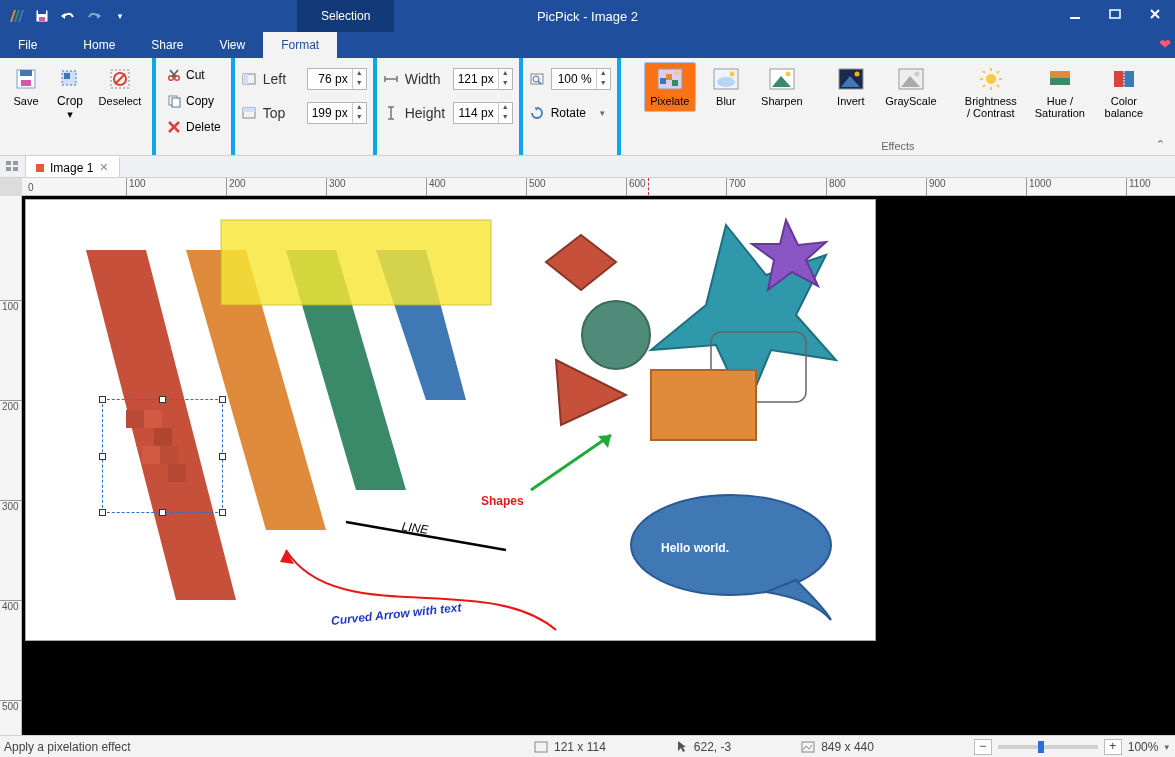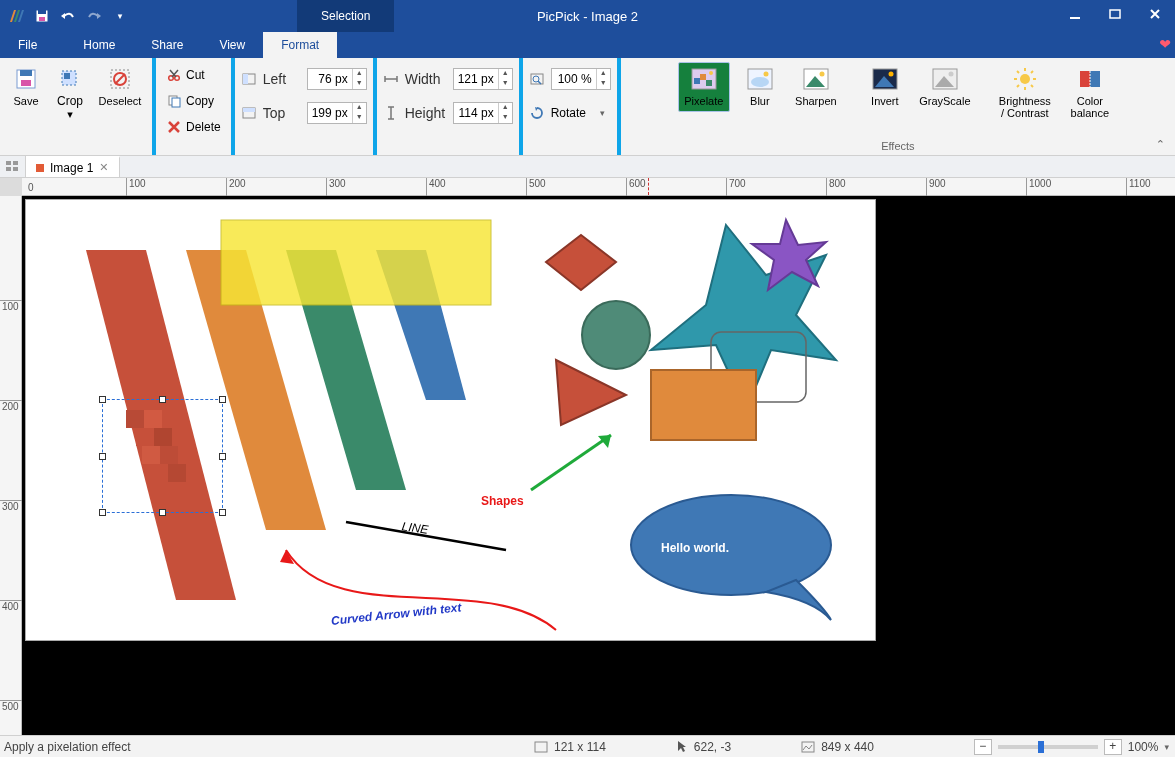--- a/index.html
+++ b/index.html
@@ -22,21 +22,21 @@
 .menubar .tab { padding: 0 18px; display: flex; align-items: center; cursor: pointer; }
 .menubar .tab.active { background: #f3f3f3; color: #1e4e9c; }
 
 
 .ribbon { height: 98px; background: #f3f3f3; border-bottom: 1px solid #d0d0d0; display: flex; position: relative; }
 .rgroup { display: flex; flex-direction: column; align-items: center; padding: 4px 6px 2px 6px; border-right: 4px solid #0ea5e9; }
 .rgroup.noborder { border-right: none; }
 .rgroup .top { flex: 1; display: flex; align-items: flex-start; gap: 2px; }
 .rgroup .caption { font-size: 11px; color: #666; height: 14px; display: flex; align-items: center; justify-content: center; width: 100%; }
 .big-btn { width: 52px; display: flex; flex-direction: column; align-items: center; justify-content: flex-start; gap: 4px; padding: 4px 2px; cursor: pointer; border: 1px solid transparent; border-radius: 2px; text-align: center; }
-.big-btn.active { background: #15803d; border-color: #a9c2e8; }
+.big-btn.active { background: #f97316; border-color: #a9c2e8; }
 .big-btn .lbl { font-size: 11px; line-height: 1.1; }
 .small-row { display: flex; align-items: center; gap: 4px; height: 26px; cursor: pointer; padding: 0 4px; }
 .small-stack { display: flex; flex-direction: column; gap: 0px; }
 .spin-input { display: inline-flex; align-items: center; border: 1px solid #b5b5b5; background: #fff; height: 22px; }
 .spin-input input { border: none; width: 44px; text-align: right; padding-right: 4px; font-size: 12px; outline: none; }
 .spin-input .spinbtns { display: flex; flex-direction: column; }
 .spin-input .sb { width: 14px; height: 10px; font-size: 7px; line-height: 8px; text-align: center; border-left: 1px solid #ccc; cursor: pointer; color: #555; }
 .field-row { display: flex; align-items: center; gap: 6px; height: 26px; }
 .field-label { font-size: 14px; color: #333; width: 38px; }
 .ribbon .collapse-caret { position: absolute; right: 10px; bottom: 4px; font-size: 11px; color: #666; cursor: pointer; }
@@ -390,20 +390,30 @@
                 <line x1="20" y1="12" x2="23" y2="12"></line>
                 <line x1="4" y1="4" x2="6" y2="6"></line>
                 <line x1="18" y1="18" x2="20" y2="20"></line>
                 <line x1="18" y1="6" x2="20" y2="4"></line>
                 <line x1="4" y1="20" x2="6" y2="18"></line>
               </g>
             </svg>
           </div>
         <span class="lbl" style="white-space:pre-line;">Brightness
 / Contrast</span>
+      </div>
+      <div class="big-btn" style="width:64px;">
+        <div class="ico">
+            <svg width="24" height="20">
+              <rect x="2" y="2" width="20" height="7" fill="#e08a3c"></rect>
+              <rect x="2" y="9" width="20" height="7" fill="#3a8a6a"></rect>
+            </svg>
+          </div>
+        <span class="lbl" style="white-space:pre-line;">Hue /
+Saturation</span>
       </div>
       <div class="big-btn" style="width:56px;">
         <div class="ico">
             <svg width="24" height="20">
               <rect x="2" y="2" width="10" height="16" fill="#d9433a"></rect>
               <rect x="12" y="2" width="10" height="16" fill="#3f78b5"></rect>
               <path d="M12 2 L12 18" stroke="#fff" stroke-width="1" stroke-dasharray="2 1"></path>
             </svg>
           </div>
         <span class="lbl" style="white-space:pre-line;">Color

